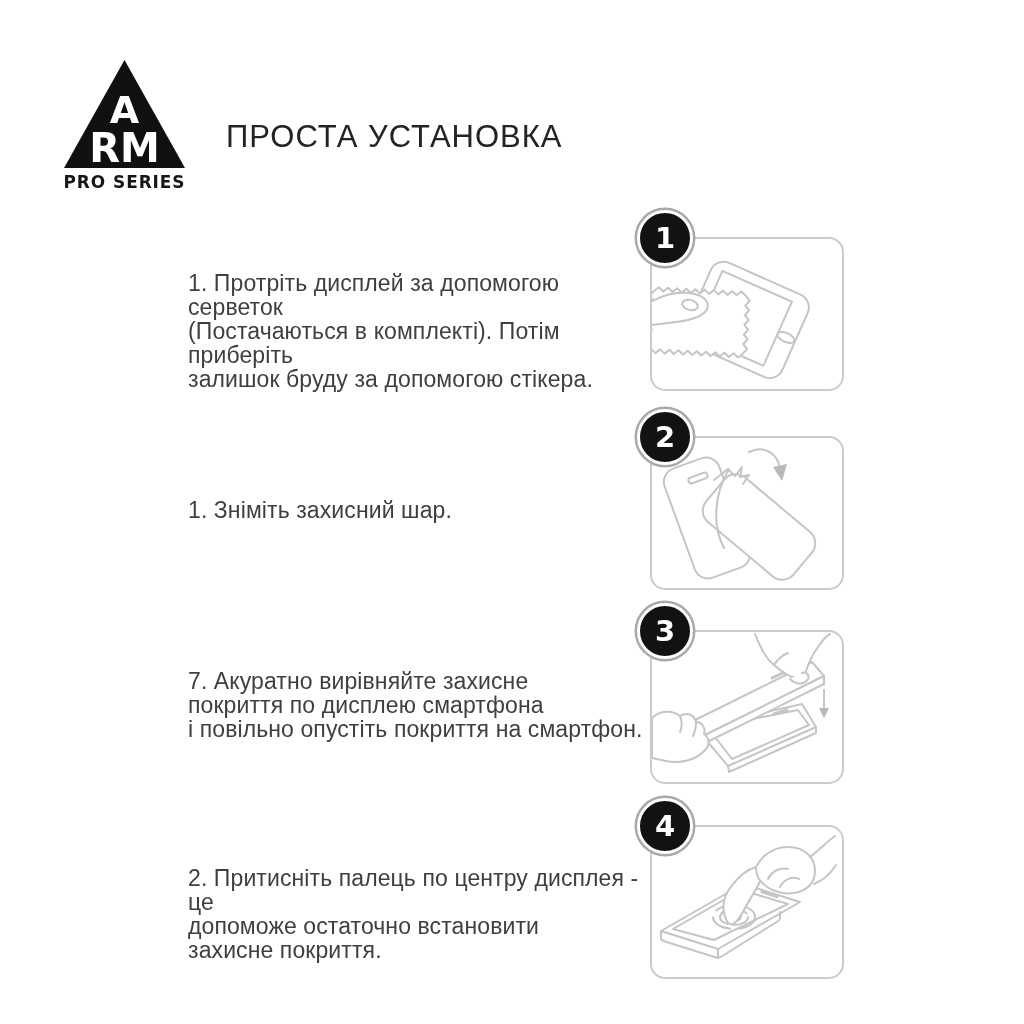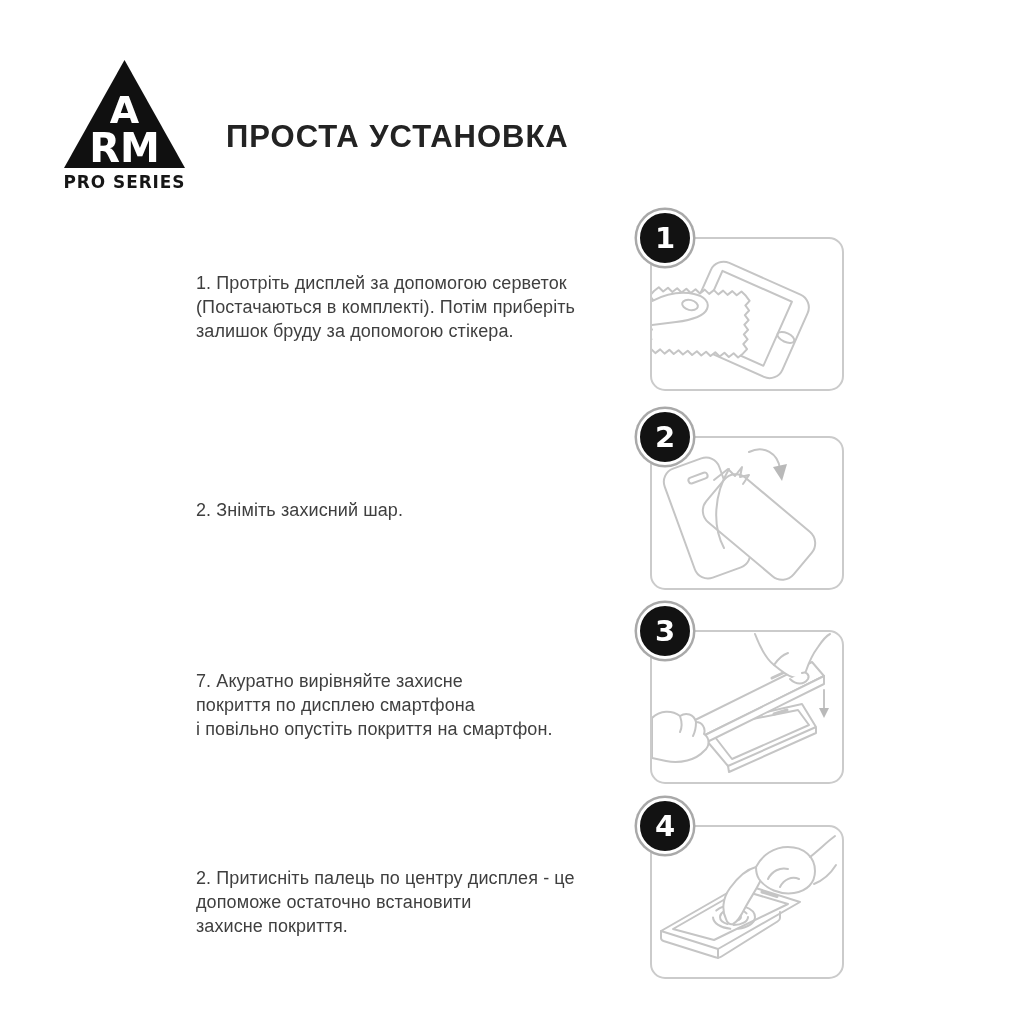--- a/index.html
+++ b/index.html
@@ -2,24 +2,24 @@
 <html><head>
 <meta charset="utf-8">
 <style>
   html,body{margin:0;padding:0;}
   body{width:1024px;height:1024px;background:#ffffff;position:relative;overflow:hidden;
        font-family:"Liberation Sans", sans-serif;}
   #page{position:absolute;inset:0;background:#ffffff;}
 
   .logo-svg{position:absolute;left:61px;top:57px;}
 
-  .page-title{position:absolute;left:226px;top:119px;font-size:31px;font-weight:700;
+  .page-title{position:absolute;left:226px;top:119px;font-size:31px;font-weight:400;
       letter-spacing:1px;color:#232323;white-space:nowrap;}
 
-  .step-text{position:absolute;left:196px;width:470px;font-size:18px;line-height:24px;
+  .step-text{position:absolute;left:188px;width:470px;font-size:23px;line-height:24px;
       color:#3f3f3f;white-space:pre-line;letter-spacing:0.1px;}
   .t1{top:271px}.t2{top:498px}.t3{top:669px}.t4{top:866px}
 
   .fig{position:absolute;left:650px;width:194px;height:154px;}
   .f1{top:237px}.f2{top:436px}.f3{top:630px}.f4{top:825px}
   .fig-box{position:absolute;inset:0;border:2px solid #cbcbcb;border-radius:15px;background:#fff;}
   .fig-box svg{position:absolute;left:0;top:0;}
 
   .badge{position:absolute;left:-13px;top:-27px;width:50px;height:50px;border-radius:50%;
       background:#121212;border:3px solid #ffffff;box-shadow:0 0 0 2.5px #a9a9a9;
@@ -36,21 +36,21 @@
     <text x="63.5" y="66" text-anchor="middle" font-family="DejaVu Sans" font-weight="bold" font-size="38" fill="#ffffff">A</text>
     <text x="63.5" y="105" text-anchor="middle" font-family="DejaVu Sans" font-weight="bold" font-size="40" fill="#ffffff">RM</text>
     <text x="63.5" y="131" text-anchor="middle" font-family="DejaVu Sans" font-weight="bold" font-size="17.5" letter-spacing="1" textLength="122" lengthAdjust="spacingAndGlyphs" fill="#161616">PRO SERIES</text>
   </svg>
 
   <div class="page-title">ПРОСТА УСТАНОВКА</div>
 
   <div class="step-text t1">1. Протріть дисплей за допомогою серветок
 (Постачаються в комплекті). Потім приберіть
 залишок бруду за допомогою стікера.</div>
-  <div class="step-text t2">2. Зніміть захисний шар.</div>
+  <div class="step-text t2">1. Зніміть захисний шар.</div>
   <div class="step-text t3">7. Акуратно вирівняйте захисне
 покриття по дисплею смартфона
 і повільно опустіть покриття на смартфон.</div>
   <div class="step-text t4">2. Притисніть палець по центру дисплея - це
 допоможе остаточно встановити
 захисне покриття.</div>
 
   <div class="fig f1">
     <span class="badge">1</span>
     <div class="fig-box">

